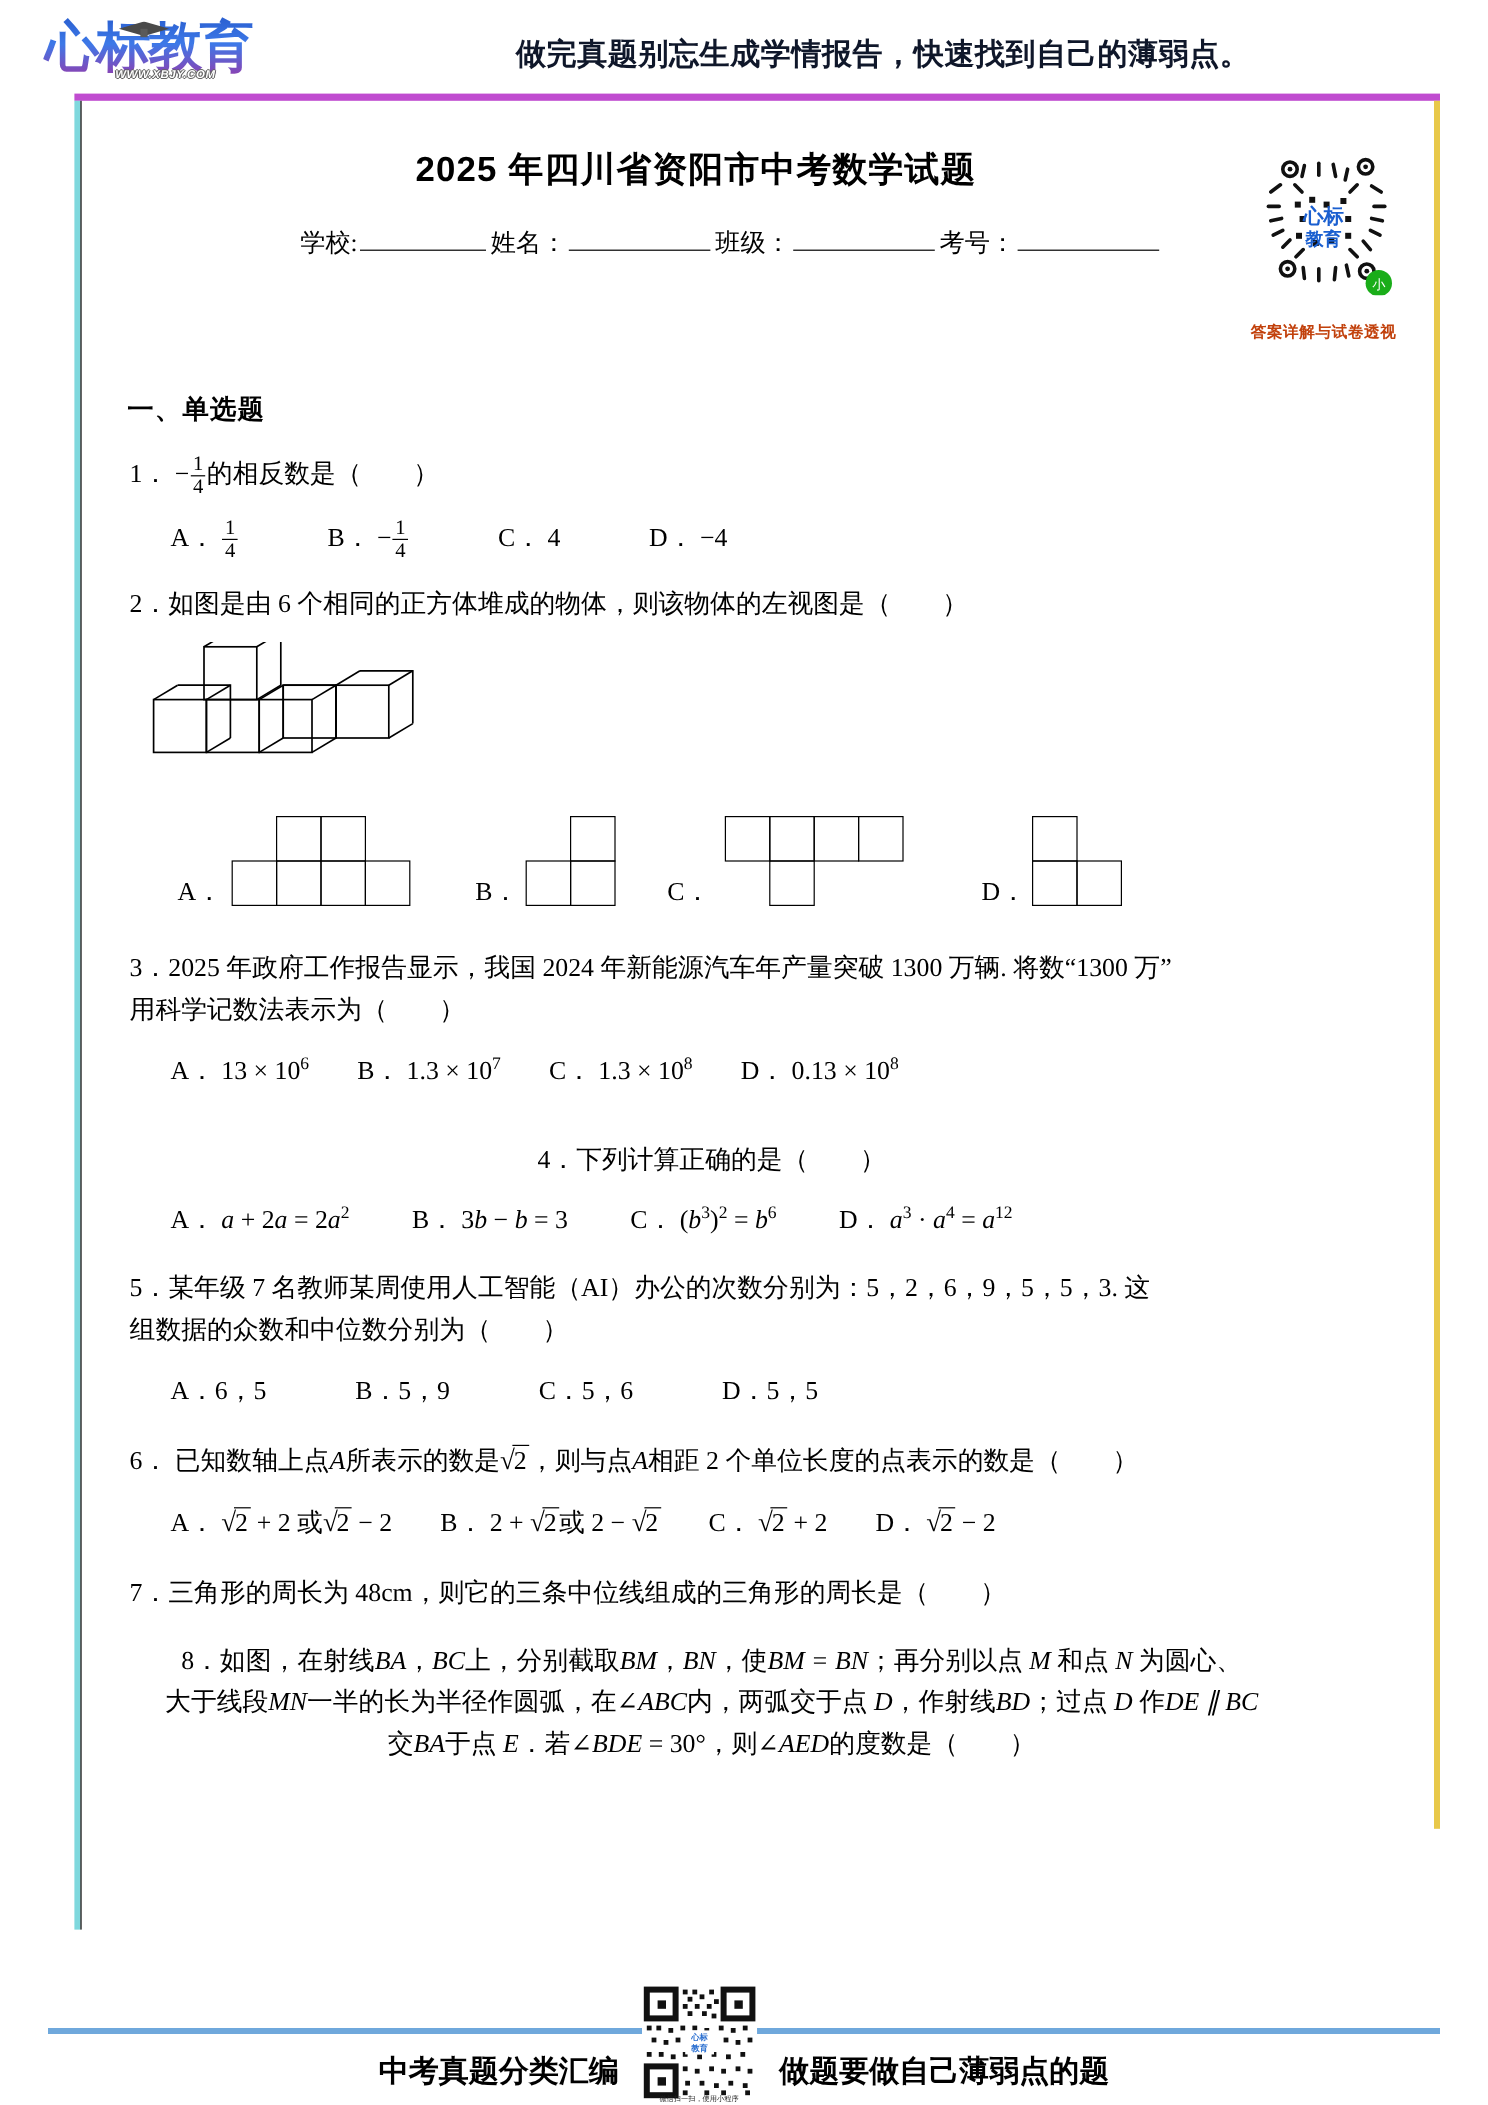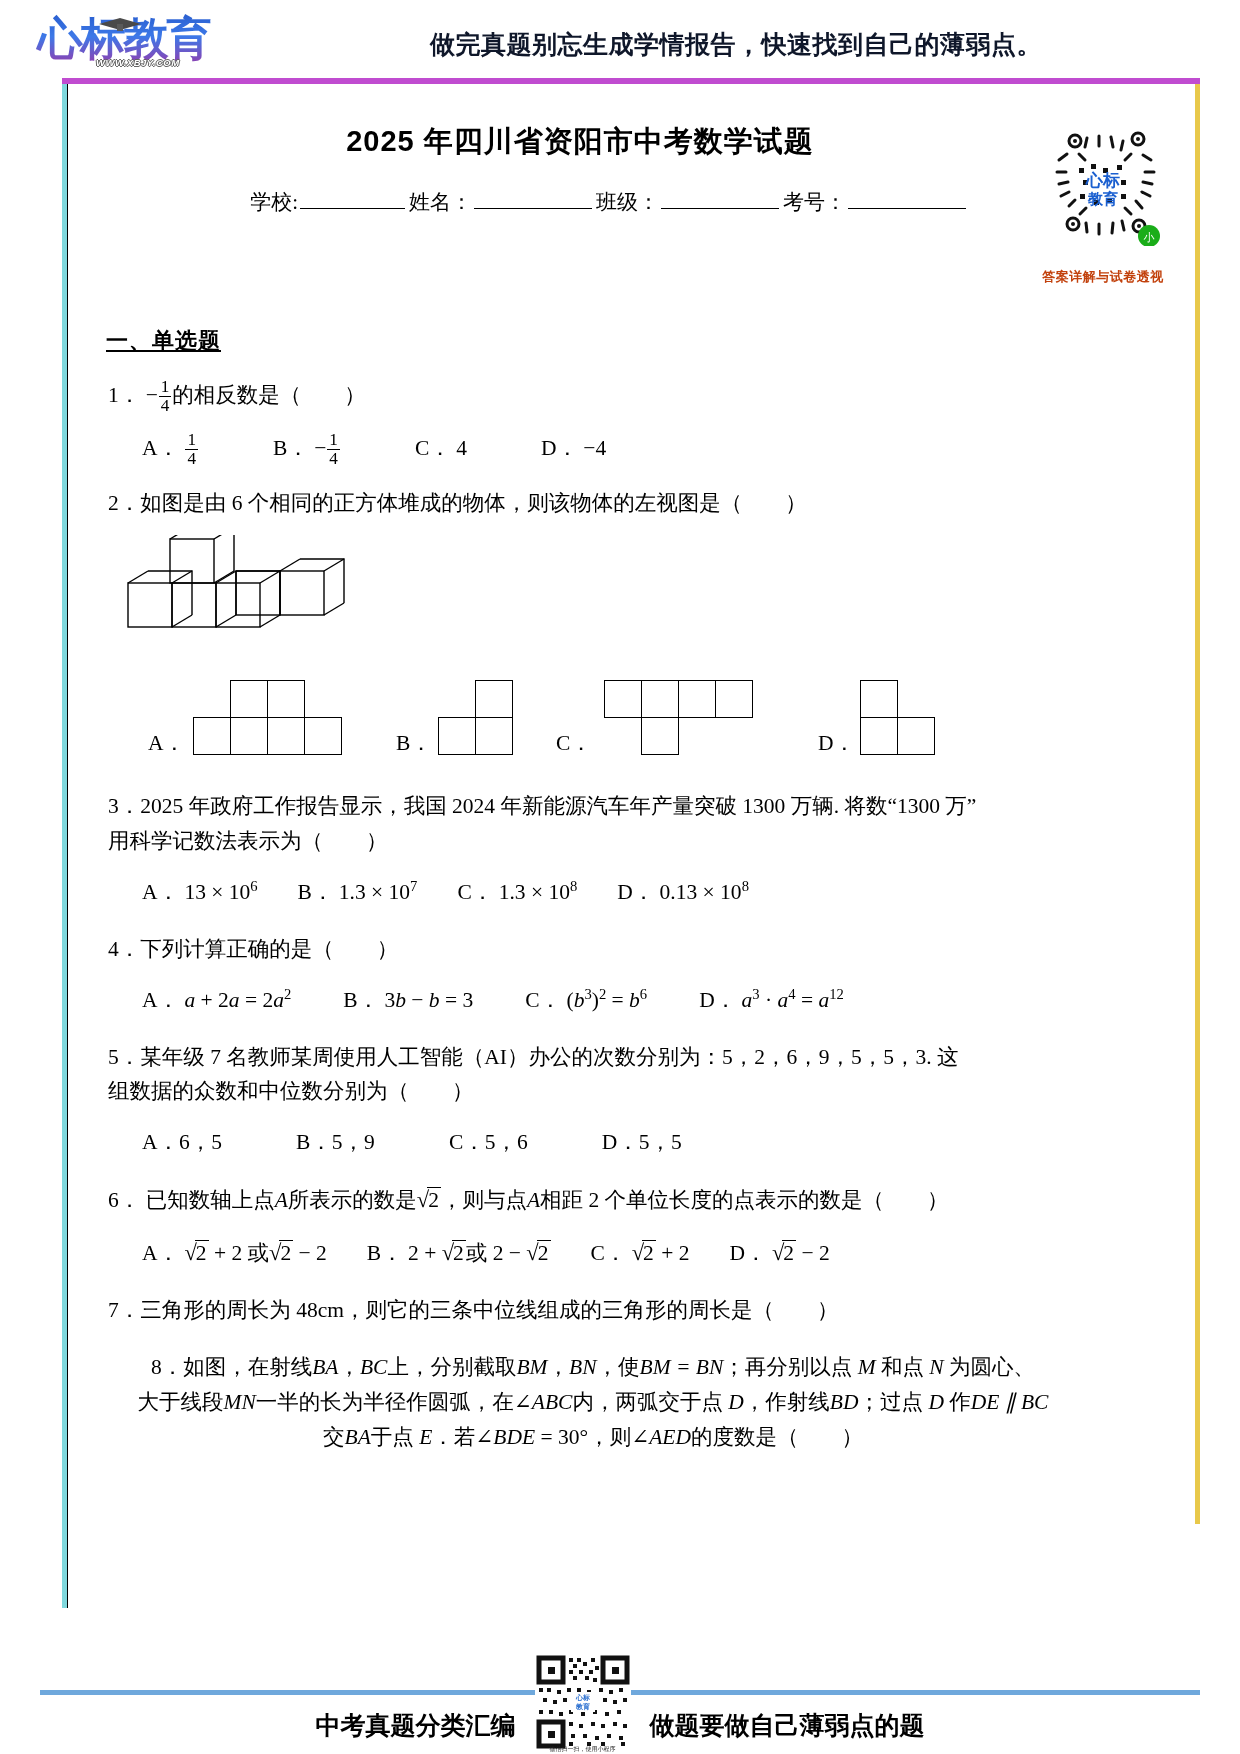--- a/index.html
+++ b/index.html
@@ -146,21 +146,20 @@
     width: 1010px;
     font-size: 21.5px;
     line-height: 1.0;
   }
   .section-head {
     font-family: "Liberation Sans", sans-serif;
     font-weight: bold;
     font-size: 22px;
     margin: 0 0 26px 38px;
     letter-spacing: 1px;
-    text-decoration: underline;
   }
   .q {
     margin: 0 0 18px 40px;
     font-size: 21.5px;
     line-height: 1.62;
   }
   .q-stem { }
   .opts {
     margin: 16px 0 0 34px;
     display: flex;
@@ -444,21 +443,21 @@
       <span class="opt"><span>A．</span>&nbsp;<span>13 × 10</span><sup>6</sup></span>
       <span class="sp-3"></span>
       <span class="opt"><span>B．</span>&nbsp;<span>1.3 × 10</span><sup>7</sup></span>
       <span class="sp-3"></span>
       <span class="opt"><span>C．</span>&nbsp;<span>1.3 × 10</span><sup>8</sup></span>
       <span class="sp-3"></span>
       <span class="opt"><span>D．</span>&nbsp;<span>0.13 × 10</span><sup>8</sup></span>
     </div>
   </div>
 
-  <div class="q" style="margin-top:22px;">
+  <div class="q" style="margin-top:39px;text-align:center;">
     <span>4．</span><span>下列计算正确的是（　　）</span>
     <div class="opts">
       <span class="opt"><span>A．</span>&nbsp;<i class="mv">a</i> + 2<i class="mv">a</i> = 2<i class="mv">a</i><sup>2</sup></span>
       <span class="sp-2"></span>
       <span class="opt"><span>B．</span>&nbsp;3<i class="mv">b</i> − <i class="mv">b</i> = 3</span>
       <span class="sp-2"></span>
       <span class="opt"><span>C．</span>&nbsp;(<i class="mv">b</i><sup>3</sup>)<sup>2</sup> = <i class="mv">b</i><sup>6</sup></span>
       <span class="sp-2"></span>
       <span class="opt"><span>D．</span>&nbsp;<i class="mv">a</i><sup>3</sup> · <i class="mv">a</i><sup>4</sup> = <i class="mv">a</i><sup>12</sup></span>
     </div>

